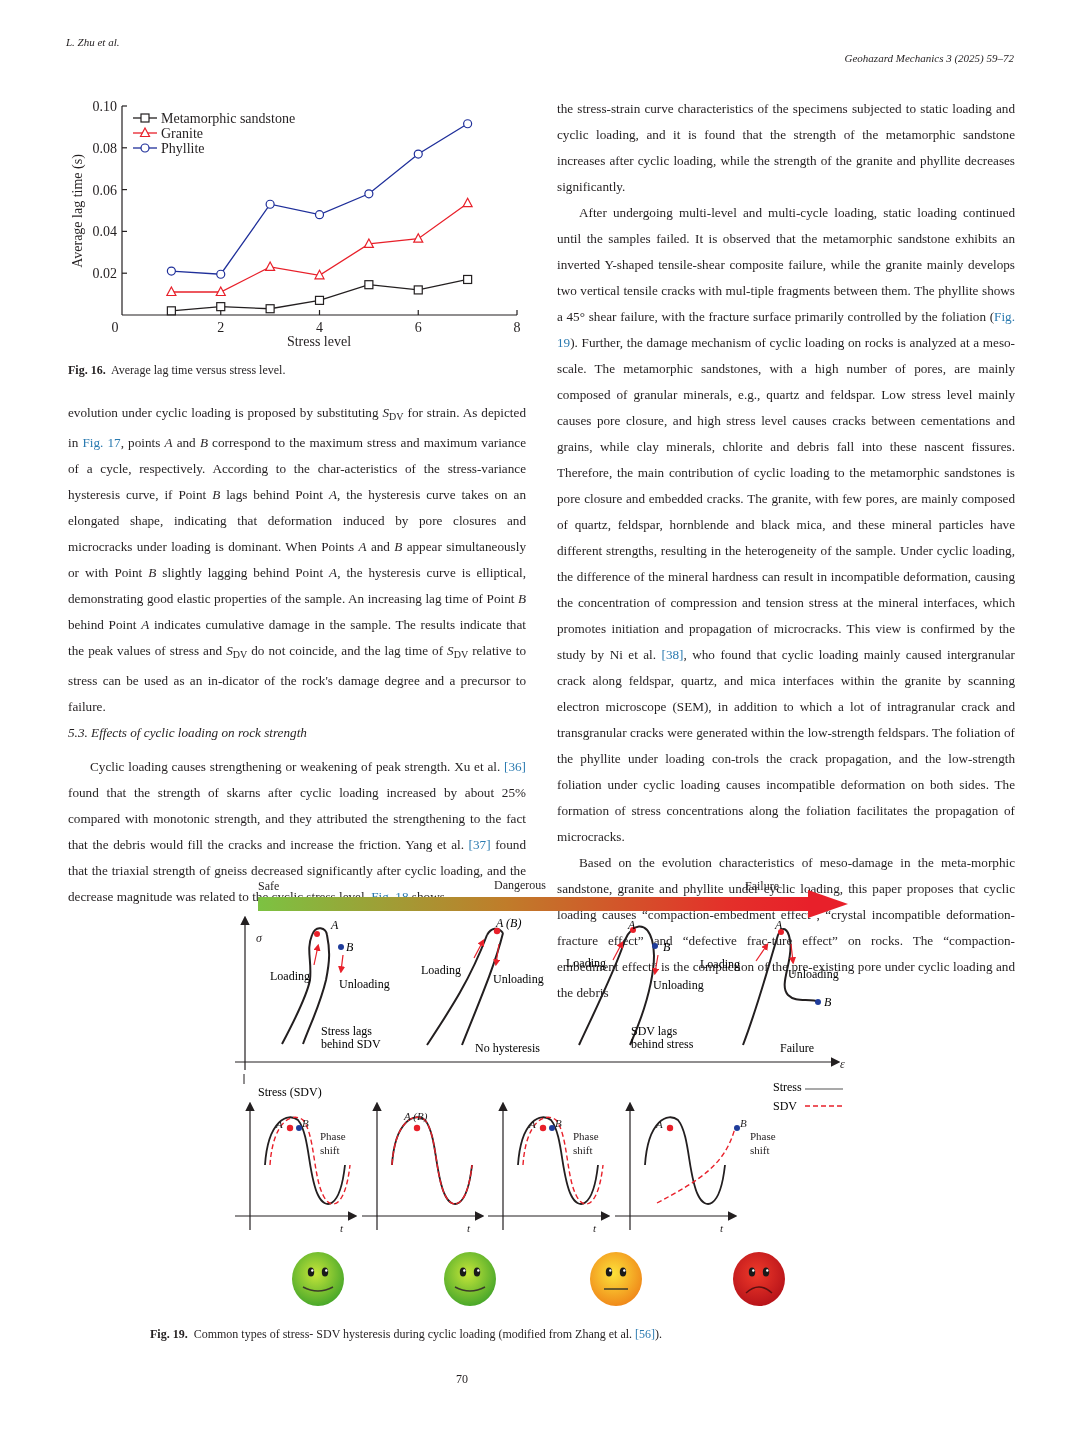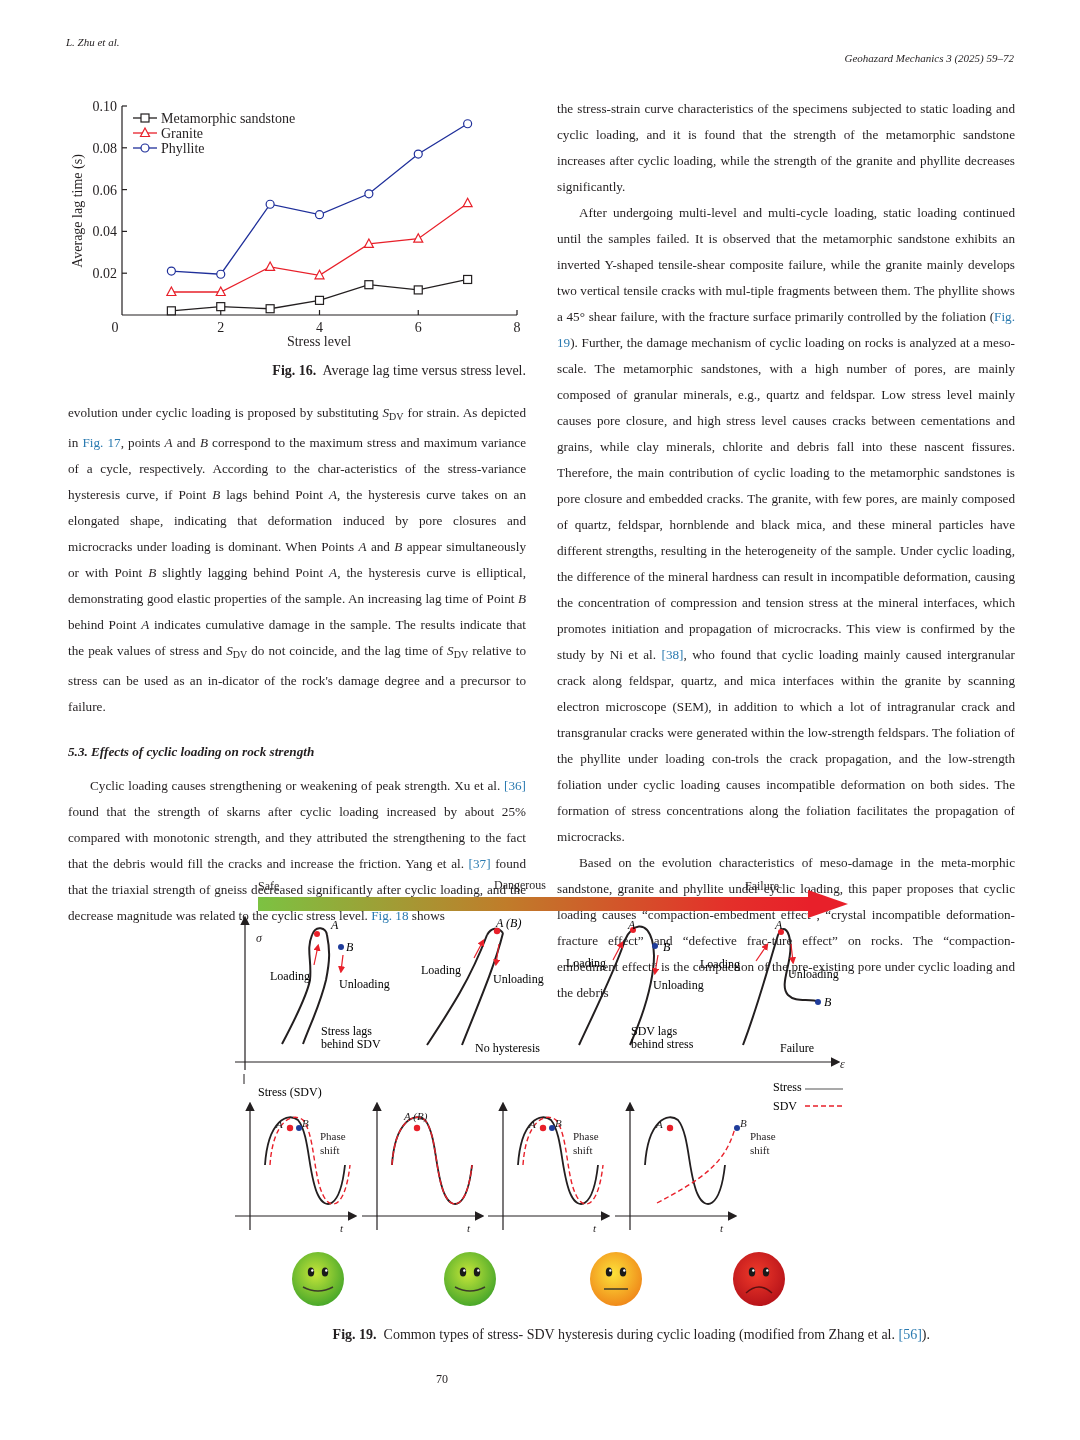--- a/index.html
+++ b/index.html
@@ -13,24 +13,24 @@
          text-align: justify; hyphens: manual; }
   .col-left { left: 68px; }
   .col-right { left: 557px; top: 96px; }
   .col p { margin: 0; }
   .col p.indent { text-indent: 22px; }
   .link { color: #2a7ab0; }
   .sub { font-size: 10px; vertical-align: -3px; }
   .ital { font-style: italic; }
   .section-title { font-style: italic; margin: 0; }
   .fig16 { position: absolute; left: 60px; top: 92px; width: 470px; height: 270px; }
-  .fig-caption { position: absolute; font-size: 14px; text-align: right; }
+  .fig-caption { position: absolute; font-size: 12px; text-align: left; }
   .fig-caption b { font-weight: bold; }
   .fig17 { position: absolute; left: 230px; top: 868px; width: 620px; height: 450px; }
-  .page-number { position: absolute; top: 1372px; left: 0; width: 884px; text-align: center; font-size: 12px; }
+  .page-number { position: absolute; top: 1372px; left: 0; width: 884px; text-align: center; font-size: 12px; padding-left: 20px; }
   svg text { font-family: "Liberation Serif", "DejaVu Serif", serif; }
 </style>
 </head>
 <body>
 
 <div class="running-header">
   <span class="left">L. Zhu et al.</span>
   <span class="right">Geohazard Mechanics 3 (2025) 59–72</span>
 </div>
 
@@ -111,21 +111,21 @@
 </div>
 <div class="fig-caption" style="left:68px; top:363px; width:458px;">
   <b>Fig. 16.</b>&nbsp;
   <span>Average lag time versus stress level.</span>
 </div>
 
 <div class="col col-left" style="top:400px;">
   <p>
     <span>evolution under cyclic loading is proposed by substituting </span><span class="ital">S</span><span class="sub">DV</span><span> for strain. As depicted in </span><span class="link">Fig. 17</span><span>, points </span><span class="ital">A</span><span> and </span><span class="ital">B</span><span> correspond to the maximum stress and maximum variance of a cycle, respectively. According to the char-acteristics of the stress-variance hysteresis curve, if Point </span><span class="ital">B</span><span> lags behind Point </span><span class="ital">A</span><span>, the hysteresis curve takes on an elongated shape, indicating that deformation induced by pore closures and microcracks under loading is dominant. When Points </span><span class="ital">A</span><span> and </span><span class="ital">B</span><span> appear simultaneously or with Point </span><span class="ital">B</span><span> slightly lagging behind Point </span><span class="ital">A</span><span>, the hysteresis curve is elliptical, demonstrating good elastic properties of the sample. An increasing lag time of Point </span><span class="ital">B</span><span> behind Point </span><span class="ital">A</span><span> indicates cumulative damage in the sample. The results indicate that the peak values of stress and </span><span class="ital">S</span><span class="sub">DV</span><span> do not coincide, and the lag time of </span><span class="ital">S</span><span class="sub">DV</span><span> relative to stress can be used as an in-dicator of the rock's damage degree and a precursor to failure.</span>
   </p>
-  <p class="section-title" style="margin-top:19px;font-weight:bold;">5.3.  Effects of cyclic loading on rock strength</p>
+  <p class="section-title" style="">5.3.  Effects of cyclic loading on rock strength</p>
   <p class="indent" style="margin-top:8px;">
     <span>Cyclic loading causes strengthening or weakening of peak strength. Xu et al. </span><span class="link">[36]</span><span> found that the strength of skarns after cyclic loading increased by about 25% compared with monotonic strength, and they attributed the strengthening to the fact that the debris would fill the cracks and increase the friction. Yang et al. </span><span class="link">[37]</span><span> found that the triaxial strength of gneiss decreased significantly after cyclic loading, and the decrease magnitude was related to the cyclic stress level. </span><span class="link">Fig. 18</span><span> shows</span>
   </p>
 </div>
 
 <div class="col col-right">
   <p>the stress-strain curve characteristics of the specimens subjected to static loading and cyclic loading, and it is found that the strength of the metamorphic sandstone increases after cyclic loading, while the strength of the granite and phyllite decreases significantly.</p>
   <p class="indent">
     <span>After undergoing multi-level and multi-cycle loading, static loading continued until the samples failed. It is observed that the metamorphic sandstone exhibits an inverted Y-shaped tensile-shear composite failure, while the granite mainly develops two vertical tensile cracks with mul-tiple fragments between them. The phyllite shows a 45° shear failure, with the fracture surface primarily controlled by the foliation (</span><span class="link">Fig. 19</span><span>). Further, the damage mechanism of cyclic loading on rocks is analyzed at a meso-scale. The metamorphic sandstones, with a high number of pores, are mainly composed of granular minerals, e.g., quartz and feldspar. Low stress level mainly causes pore closure, and high stress level causes cracks between cementations and grains, while clay minerals, chlorite and debris fall into these nascent fissures. Therefore, the main contribution of cyclic loading to the metamorphic sandstones is pore closure and embedded cracks. The granite, with few pores, are mainly composed of quartz, feldspar, hornblende and black mica, and these mineral particles have different strengths, resulting in the heterogeneity of the sample. Under cyclic loading, the difference of the mineral hardness can result in incompatible deformation, causing the concentration of compression and tension stress at the mineral interfaces, which promotes initiation and propagation of microcracks. This view is confirmed by the study by Ni et al. </span><span class="link">[38]</span><span>, who found that cyclic loading mainly caused intergranular crack along feldspar, quartz, and mica interfaces within the granite by scanning electron microscope (SEM), in addition to which a lot of intragranular crack and transgranular cracks were generated within the low-strength feldspars. The foliation of the phyllite under loading con-trols the crack propagation, and the low-strength foliation under cyclic loading causes incompatible deformation on both sides. The formation of stress concentrations along the foliation facilitates the propagation of microcracks.</span>
   </p>

